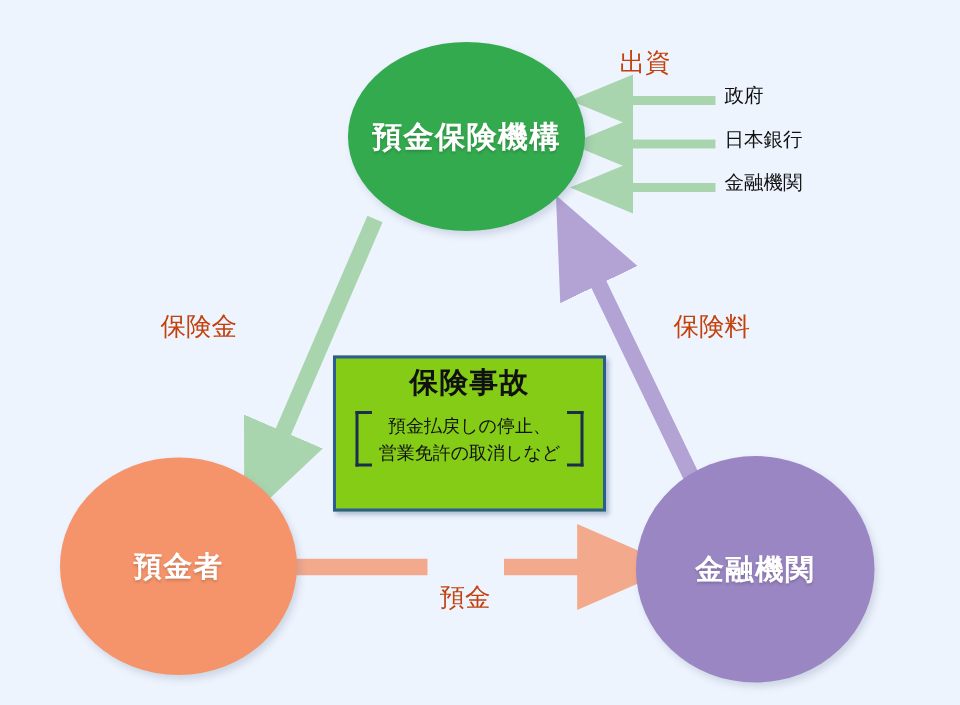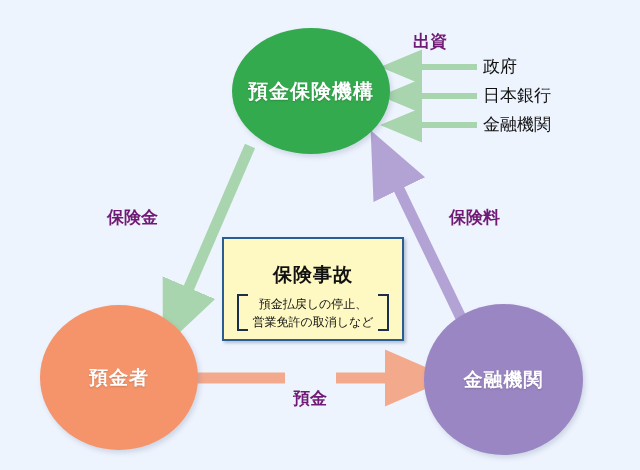--- a/index.html
+++ b/index.html
@@ -62,28 +62,28 @@
     background: #9b86c4;
     font-size: 19px;
   }
   #event-box {
     position: absolute;
     left: 222px;
     top: 237px;
     width: 182px;
     height: 104px;
     box-sizing: border-box;
-    background: #fef9c3;
+    background: #84cc16;
     border: 2px solid #2c5d92;
     box-shadow: 2px 2px 3px rgba(60,90,130,0.35);
     display: flex;
     flex-direction: column;
     align-items: center;
     justify-content: flex-start;
-    padding-top: 23px;
+    padding-top: 3px;
   }
   #event-title {
     font-size: 19px;
     font-weight: bold;
     color: #111111;
     letter-spacing: 1px;
   }
   #event-detail-row {
     display: flex;
     align-items: stretch;
@@ -105,31 +105,31 @@
     font-size: 12px;
     color: #111111;
     line-height: 1.5;
     text-align: center;
     padding: 1px 4px 0 4px;
     white-space: pre-line;
   }
   .edge-label {
     position: absolute;
     font-size: 17px;
-    color: #701a75;
-    font-weight: bold;
+    color: #c2410c;
+    font-weight: normal;
     white-space: nowrap;
   }
   #label-insurance-payout { left: 107px; top: 206px; }
   #label-insurance-premium { left: 449px; top: 206px; }
   #label-deposit { left: 289px; top: 387px; background: #eef4fe; padding: 0 4px; }
   #label-funding { left: 413px; top: 30px; }
   .funder-label {
     position: absolute;
-    font-size: 17px;
+    font-size: 13px;
     color: #111111;
     white-space: nowrap;
   }
   #funder-gov { left: 483px; top: 55px; }
   #funder-boj { left: 483px; top: 84px; }
   #funder-fi  { left: 483px; top: 113px; }
 </style>
 </head>
 <body>
 

